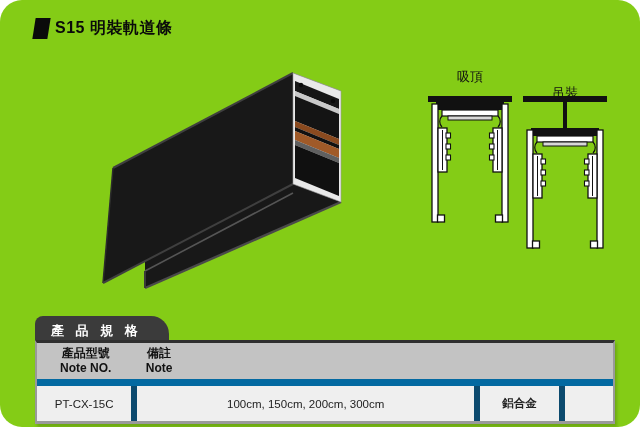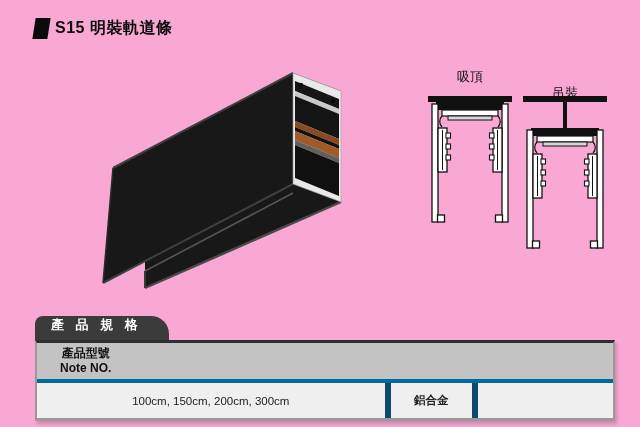--- a/index.html
+++ b/index.html
@@ -1,18 +1,18 @@
 <!DOCTYPE html>
 <html><head>
 <meta charset="utf-8">
 <style>
   html,body{margin:0;padding:0;background:#fff;}
   .page{
-    position:relative;width:640px;height:427px;background:#f9a8d4;
-    font-family:"Liberation Sans","DejaVu Sans",sans-serif;overflow:hidden;
+    position:relative;width:640px;height:427px;background:#84cc16;
+    font-family:"Liberation Sans","DejaVu Sans",sans-serif;overflow:hidden;border-radius:22px;
   }
   
   .title-row{position:absolute;left:34px;top:18px;display:flex;align-items:center;}
   .title-marker{display:inline-block;width:15px;height:21px;background:#0a0a0a;
     transform:skewX(-9deg);margin-right:6px;}
   .title-text{font-size:16px;font-weight:bold;color:#0a0a0a;letter-spacing:0.5px;}
   
   .product-3d{position:absolute;left:80px;top:52px;}
   
   .diag-label{position:absolute;width:84px;text-align:center;top:68px;
@@ -20,29 +20,29 @@
   .diag-label.ceiling{left:428px;}
   .diag-label.suspended{left:523px;margin-top:16px;}
   .diag-svg{position:absolute;top:96px;}
   .diag-svg.ceiling{left:428px;}
   .diag-svg.suspended{left:523px;}
   
   .spec-wrap{position:absolute;left:35px;top:316px;width:580px;}
   .spec-tab{
     position:relative;width:118px;height:24px;background:#3b3b3b;
     border-radius:8px 18px 0 0;color:#fff;font-size:13px;font-weight:bold;
-    letter-spacing:4px;display:flex;align-items:flex-start;padding-left:16px;
+    letter-spacing:4px;display:flex;align-items:flex-end;padding-left:16px;
   }
   .spec-table{
     width:580px;box-sizing:border-box;
     border-left:2px solid #999;border-right:2px solid #999;border-bottom:3px solid #9a9a9a;
     border-top:3px solid #2f2f2f;
     box-shadow:2px 3px 3px rgba(0,0,0,0.18);
   }
-  .thead{display:flex;background:#c3c3c3;border-bottom:4px solid #0369a1;}
+  .thead{display:flex;background:#c3c3c3;border-bottom:7px solid #0369a1;}
   .thead .cell{
     display:flex;flex-direction:column;justify-content:center;align-items:center;
     height:36px;font-size:12px;font-weight:bold;color:#111;line-height:1.25;
   }
   .trow{display:flex;background:#efefef;}
   .trow .cell{
     display:flex;justify-content:center;align-items:center;height:35px;
     font-size:11.5px;color:#222;
   }
   .trow .cell + .cell{border-left:6px solid #0c4a6e;}
@@ -127,22 +127,27 @@
   <div class="spec-wrap">
     <div class="spec-tab">
       <span>產 品 規 格</span>
     </div>
     <div class="spec-table">
       <div class="thead">
         <div class="cell c1">
           <span>產品型號</span>
           <span>Note NO.</span>
         </div>
+        <div class="cell c4">
+          <span>備註</span>
+          <span>Note</span>
+        </div>
       </div>
       <div class="trow">
+        <div class="cell c1">PT-CX-15C</div>
         <div class="cell c2">100cm, 150cm, 200cm, 300cm</div>
         <div class="cell c3">鋁合金</div>
         <div class="cell c4"></div>
       </div>
     </div>
   </div>
 
 </div>
 
 </body></html>

